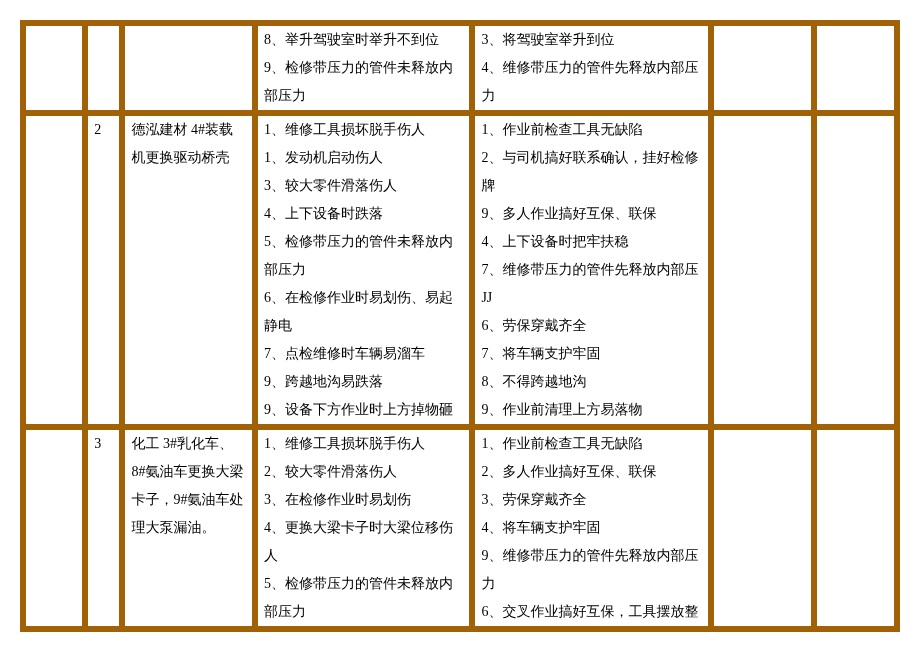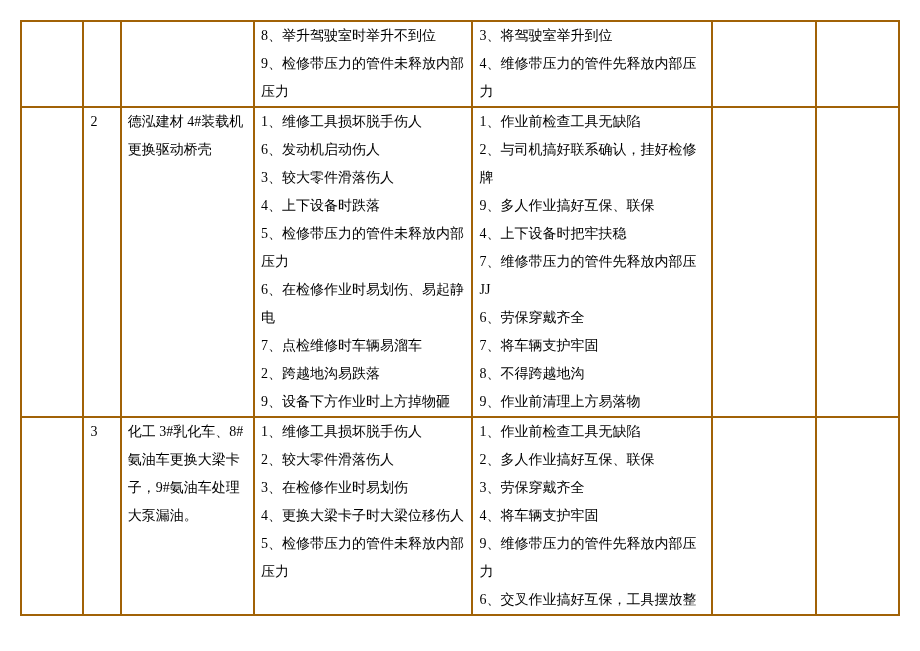--- a/index.html
+++ b/index.html
@@ -9,21 +9,21 @@
     font-size: 14px;
     background: #fff;
     color: #000;
   }
   table {
     border-collapse: collapse;
     width: 880px;
     table-layout: fixed;
   }
   td {
-    border: 2px solid #a16207;
+    border: 6px solid #a16207;
     vertical-align: top;
     padding: 0 6px;
     line-height: 2.0;
     word-wrap: break-word;
   }
   .col0 { width: 60px; }
   .col1 { width: 36px; }
   .col2 { width: 128px; }
   .col3 { width: 210px; }
   .col4 { width: 230px; }
@@ -75,27 +75,27 @@
           <span class="line"></span>
         </td>
       <td>
           <span class="line">2</span>
         </td>
       <td>
           <span class="line">德泓建材 4#装载机更换驱动桥壳</span>
         </td>
       <td>
           <span class="line">1、维修工具损坏脱手伤人</span>
-          <span class="line">6、发动机启动伤人</span>
+          <span class="line">1、发动机启动伤人</span>
           <span class="line">3、较大零件滑落伤人</span>
           <span class="line">4、上下设备时跌落</span>
           <span class="line">5、检修带压力的管件未释放内部压力</span>
           <span class="line">6、在检修作业时易划伤、易起静电</span>
           <span class="line">7、点检维修时车辆易溜车</span>
-          <span class="line">2、跨越地沟易跌落</span>
+          <span class="line">9、跨越地沟易跌落</span>
           <span class="line">9、设备下方作业时上方掉物砸</span>
         </td>
       <td>
           <span class="line">1、作业前检查工具无缺陷</span>
           <span class="line">2、与司机搞好联系确认，挂好检修牌</span>
           <span class="line">9、多人作业搞好互保、联保</span>
           <span class="line">4、上下设备时把牢扶稳</span>
           <span class="line">7、维修带压力的管件先释放内部压 JJ</span>
           <span class="line">6、劳保穿戴齐全</span>
           <span class="line">7、将车辆支护牢固</span>

